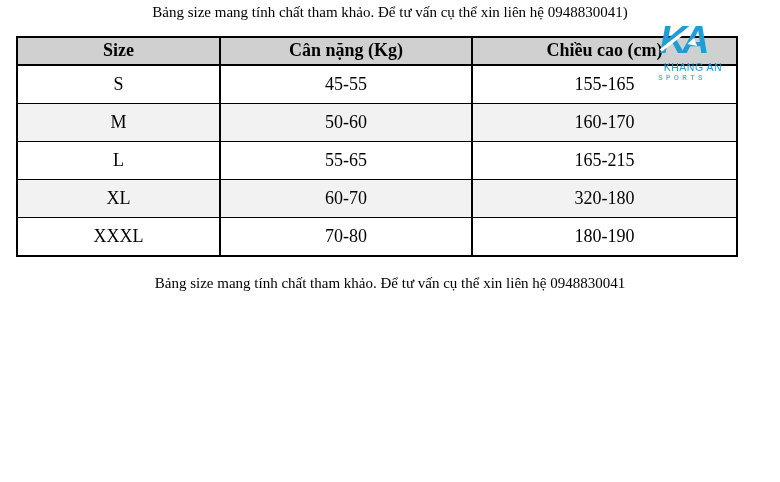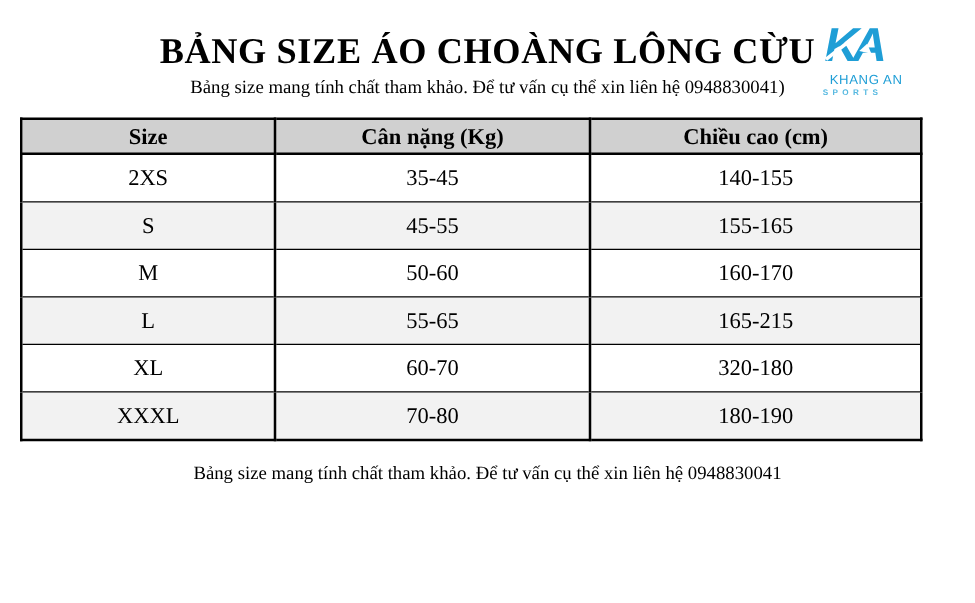--- a/index.html
+++ b/index.html
@@ -125,21 +125,20 @@
     text-align: center;
     font-size: 15px;
     line-height: 1.25;
   }
 </style>
 </head>
 <body>
 
 <div class="page">
 
-  <h1 class="title">BẢNG SIZE ÁO CHOÀNG LÔNG CỪU</h1>
   <p class="subtitle">Bảng size mang tính chất tham khảo. Để tư vấn cụ thể xin liên hệ 0948830041)</p>
 
   <div class="logo">
     <div class="ka-wrap">
       <span class="ka">KA</span>
       <span class="swoosh"></span>
       <span class="swoosh2"></span>
     </div>
     <div class="brand">KHANG AN</div>
     <div class="brand-sub">SPORTS</div>
@@ -152,25 +151,20 @@
       <col class="col-height">
     </colgroup>
     <thead>
       <tr>
         <th>Size</th>
         <th>Cân nặng (Kg)</th>
         <th>Chiều cao (cm)</th>
       </tr>
     </thead>
     <tbody>
-      <tr>
-        <td>2XS</td>
-        <td>35-45</td>
-        <td>140-155</td>
-      </tr>
       <tr>
         <td>S</td>
         <td>45-55</td>
         <td>155-165</td>
       </tr>
       <tr>
         <td>M</td>
         <td>50-60</td>
         <td>160-170</td>
       </tr>

